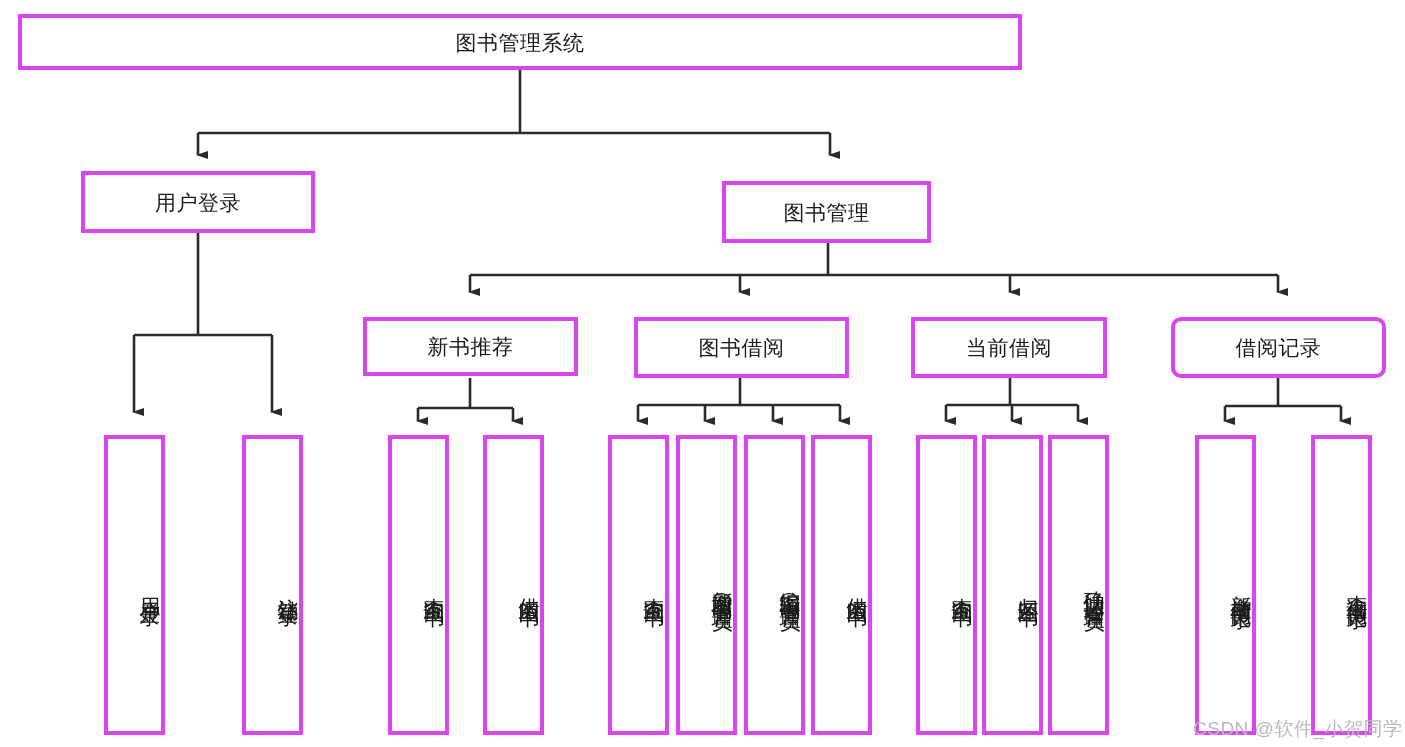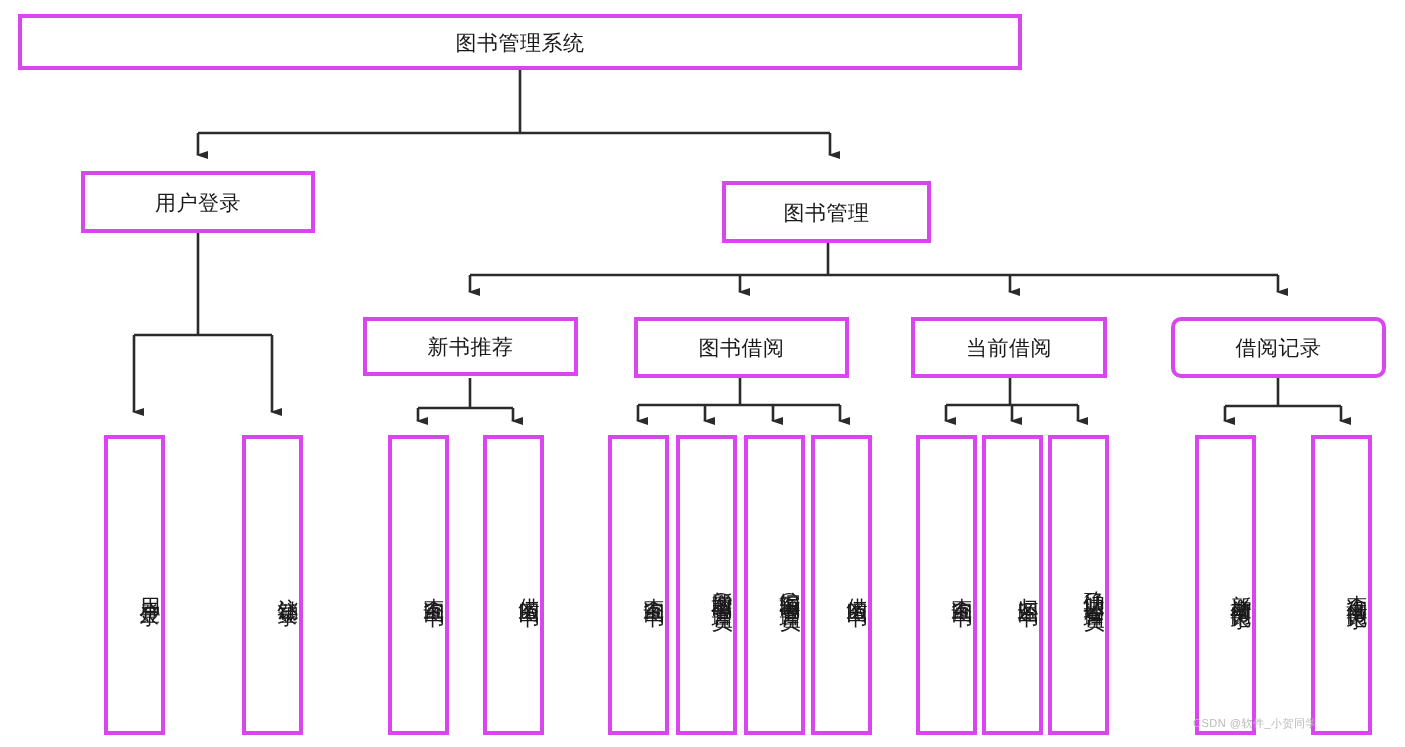--- a/index.html
+++ b/index.html
@@ -53,21 +53,21 @@
     text-orientation: upright;
     white-space: nowrap;
     line-height: 1.02;
   }
   .node-label {
     white-space: nowrap;
     line-height: 1;
   }
   .watermark {
     position: absolute;
-    font-size: 11px;
+    font-size: 19px;
     color: #b9b9b9;
     white-space: nowrap;
     letter-spacing: 0.5px;
     user-select: none;
   }
 </style>
 </head>
 <body>
 
 <div id="canvas">

